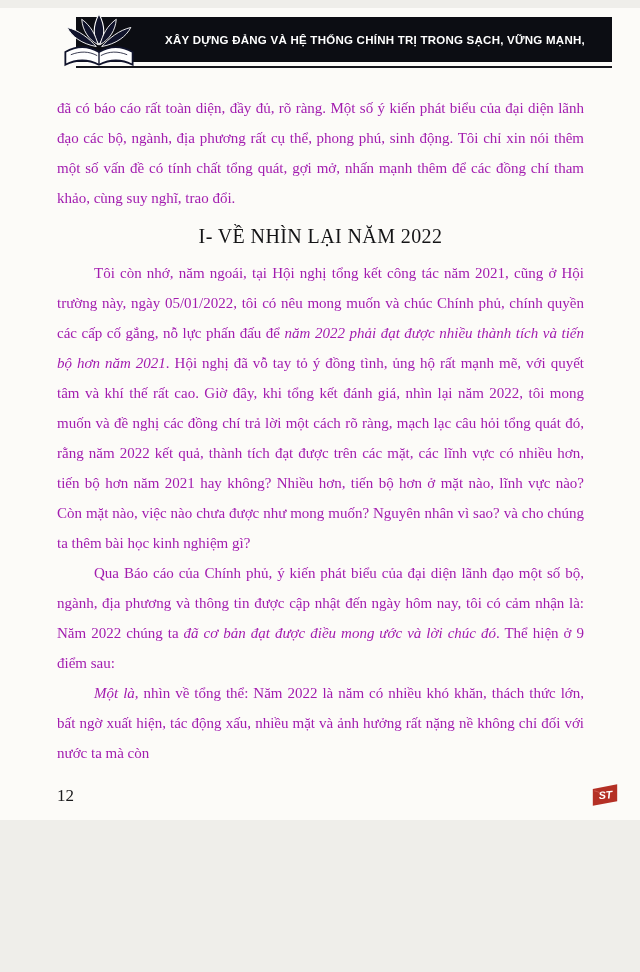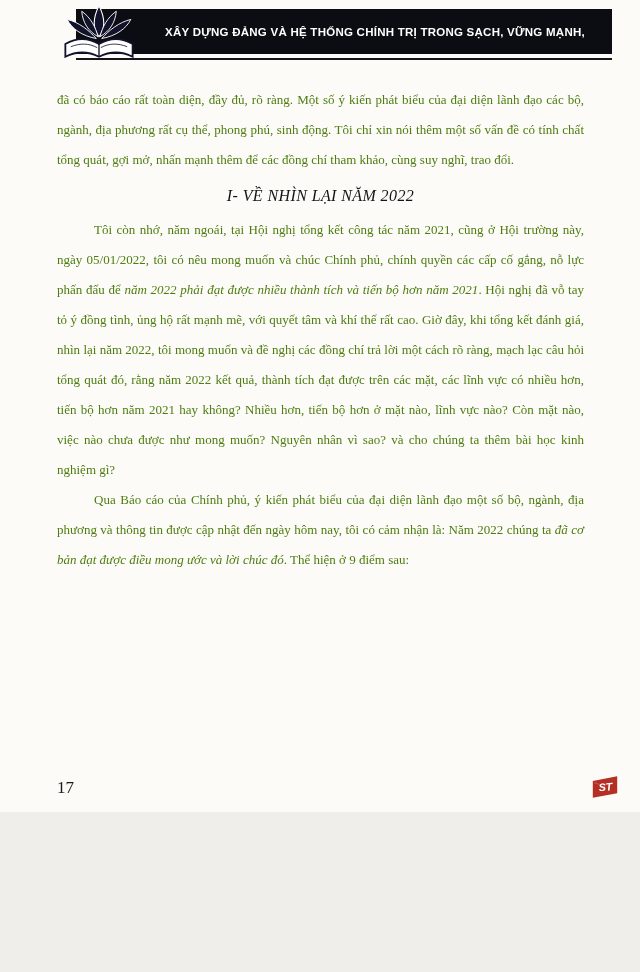--- a/index.html
+++ b/index.html
@@ -6,20 +6,21 @@
   html,body { width:640px; }
   body {
     font-family:"Liberation Serif","DejaVu Serif",serif;
     background:#efeeea;
   }
   .page {
     width:640px; height:812px;
     background:#fcfbf8;
     position:relative;
     overflow:hidden;
+    margin-top:8px;
   }
   
   .header { position:absolute; top:9px; left:76px; right:28px; }
   .banner {
     background:#0c0d13;
     min-height:45px;
     padding:7px 8px 7px 70px;
     display:flex; flex-direction:column;
     justify-content:center; align-items:center;
     gap:4px;
@@ -41,34 +42,33 @@
   .emblem {
     position:absolute; left:-20px; top:-5px;
     width:86px; height:60px;
   }
   
   .body-text {
     position:absolute;
     top:85px; left:57px; width:527px;
   }
   .p {
-    font-size:13px;
+    font-size:15px;
     line-height:30px;
     text-align:justify;
-    color:#4d7c0f;
+    color:#a21caf;
   }
   .indent { text-indent:37px; }
   .heading {
     text-align:center;
-    font-size:16px;
+    font-size:20px;
     font-weight:normal;
     letter-spacing:.4px;
     color:#141416;
     margin:12px 0 10px 0;
-    font-style:italic;
   }
   em { font-style:italic; }
   
   .page-number {
     position:absolute;
     left:57px; bottom:14px;
     font-size:17px;
     color:#1b1b1d;
   }
   .stamp {
@@ -101,23 +101,24 @@
 
   <main class="body-text">
     <p class="p">đã có báo cáo rất toàn diện, đầy đủ, rõ ràng. Một số ý kiến phát biểu của đại diện lãnh đạo các bộ, ngành, địa phương rất cụ thể, phong phú, sinh động. Tôi chỉ xin nói thêm một số vấn đề có tính chất tổng quát, gợi mở, nhấn mạnh thêm để các đồng chí tham khảo, cùng suy nghĩ, trao đổi.</p>
 
     <h2 class="heading">I- VỀ NHÌN LẠI NĂM 2022</h2>
 
     <p class="p indent"><span>Tôi còn nhớ, năm ngoái, tại Hội nghị tổng kết công tác năm 2021, cũng ở Hội trường này, ngày 05/01/2022, tôi có nêu mong muốn và chúc Chính phủ, chính quyền các cấp cố gắng, nỗ lực phấn đấu để </span><em>năm 2022 phải đạt được nhiều thành tích và tiến bộ hơn năm 2021</em><span>. Hội nghị đã vỗ tay tỏ ý đồng tình, ủng hộ rất mạnh mẽ, với quyết tâm và khí thế rất cao. Giờ đây, khi tổng kết đánh giá, nhìn lại năm 2022, tôi mong muốn và đề nghị các đồng chí trả lời một cách rõ ràng, mạch lạc câu hỏi tổng quát đó, rằng năm 2022 kết quả, thành tích đạt được trên các mặt, các lĩnh vực có nhiều hơn, tiến bộ hơn năm 2021 hay không? Nhiều hơn, tiến bộ hơn ở mặt nào, lĩnh vực nào? Còn mặt nào, việc nào chưa được như mong muốn? Nguyên nhân vì sao? và cho chúng ta thêm bài học kinh nghiệm gì?</span></p>
 
     <p class="p indent"><span>Qua Báo cáo của Chính phủ, ý kiến phát biểu của đại diện lãnh đạo một số bộ, ngành, địa phương và thông tin được cập nhật đến ngày hôm nay, tôi có cảm nhận là: Năm 2022 chúng ta </span><em>đã cơ bản đạt được điều mong ước và lời chúc đó</em><span>. Thể hiện ở 9 điểm sau:</span></p>
 
+    <p class="p indent"><em>Một là,</em><span> nhìn về tổng thể: Năm 2022 là năm có nhiều khó khăn, thách thức lớn, bất ngờ xuất hiện, tác động xấu, nhiều mặt và ảnh hưởng rất nặng nề không chỉ đối với nước ta mà còn</span></p>
   </main>
 
-  <div class="page-number">17</div>
+  <div class="page-number">12</div>
 
   <svg class="stamp" viewBox="0 0 32 26" aria-hidden="true">
     <path d="M3 6 L29 1 L29 19 L3 24 Z" fill="#b43025"></path>
     <path d="M4.5 8 C10 9 14 12 15 16" fill="none" stroke="#d8685d" stroke-width="0.8"></path>
     <text x="16.5" y="16.5" text-anchor="middle" font-family="Liberation Sans, sans-serif" font-size="11.5" font-style="italic" font-weight="bold" fill="#ffffff" transform="rotate(-5 16 13)">ST</text>
   </svg>
 
 </div>
 
 </body></html>

